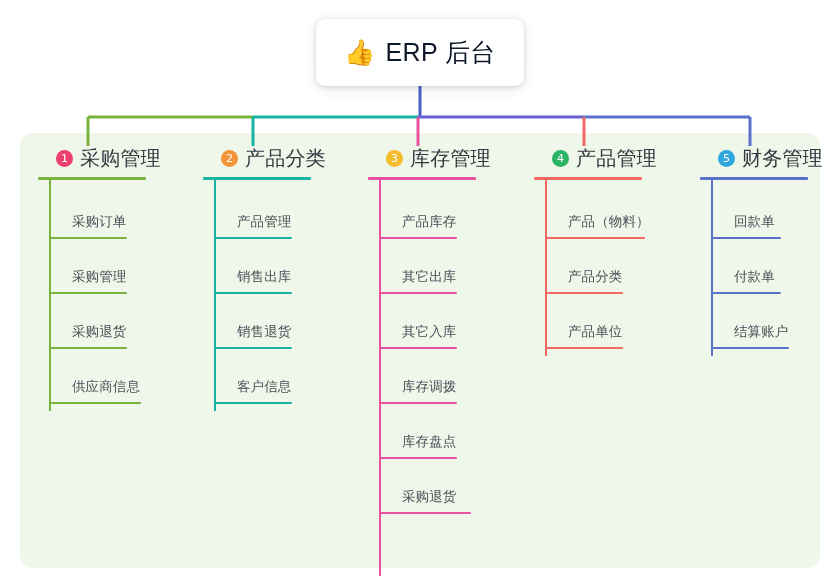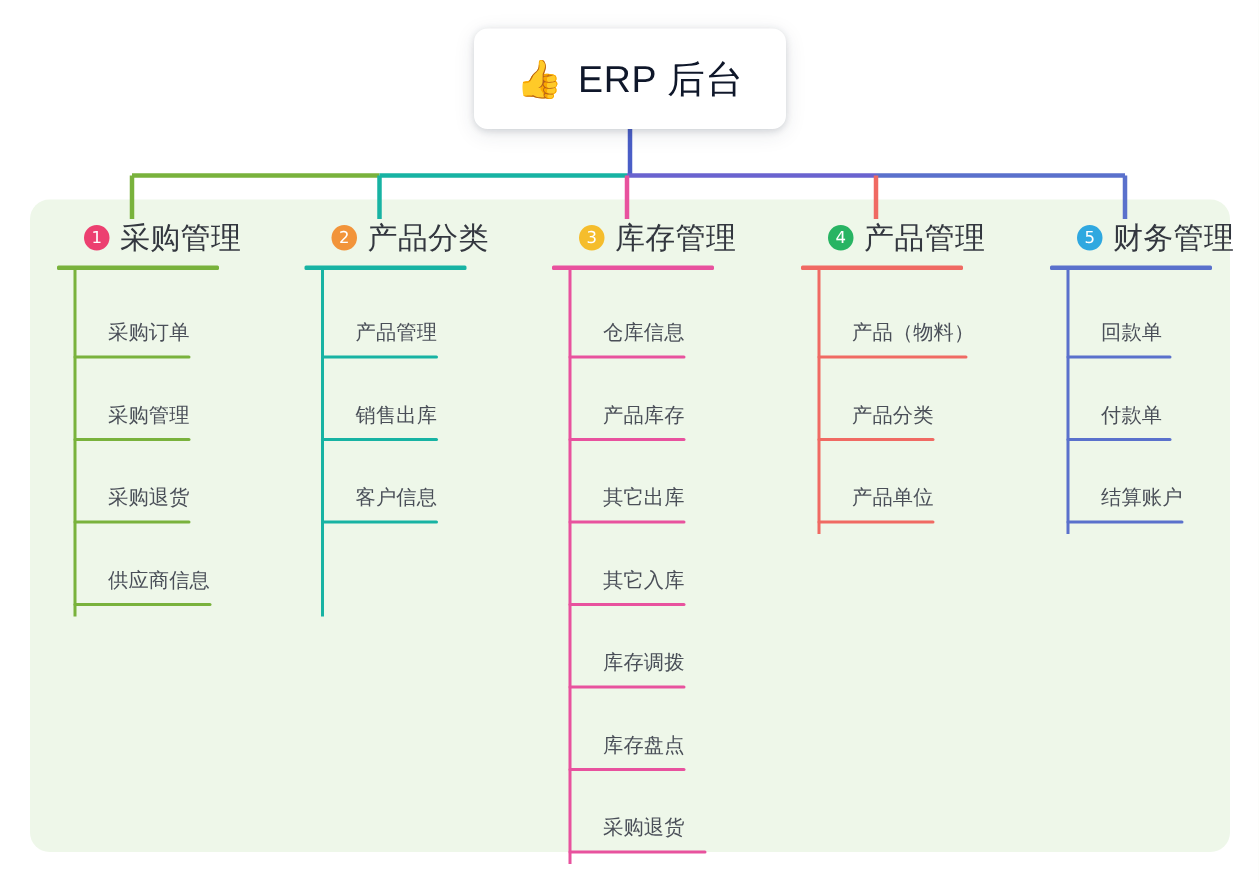--- a/index.html
+++ b/index.html
@@ -219,38 +219,38 @@
         <div class="leaves">
           <div class="leaf">
             <span class="leaf-label">产品管理</span>
             <div class="leaf-rule" style="width: 78px; background: rgb(23, 179, 163);"></div>
           </div>
           <div class="leaf">
             <span class="leaf-label">销售出库</span>
             <div class="leaf-rule" style="width: 78px; background: rgb(23, 179, 163);"></div>
           </div>
           <div class="leaf">
+            <span class="leaf-label">销售退货</span>
+            <div class="leaf-rule" style="width: 78px; background: rgb(23, 179, 163);"></div>
+          </div>
+          <div class="leaf">
             <span class="leaf-label">客户信息</span>
             <div class="leaf-rule" style="width: 78px; background: rgb(23, 179, 163);"></div>
           </div>
         </div>
       </div>
       <div class="column" style="left: 368px;">
         <div class="col-header">
           <span class="badge" style="background: rgb(245, 189, 44);">3</span>
           <span class="col-title">库存管理</span>
         </div>
         <div class="col-header-rule" style="width: 108px; background: rgb(232, 82, 158);"></div>
         <div class="col-spine" style="height: 397px; background: rgb(232, 82, 158);"></div>
         <div class="leaves">
           <div class="leaf">
-            <span class="leaf-label">仓库信息</span>
-            <div class="leaf-rule" style="width: 78px; background: rgb(232, 82, 158);"></div>
-          </div>
-          <div class="leaf">
             <span class="leaf-label">产品库存</span>
             <div class="leaf-rule" style="width: 78px; background: rgb(232, 82, 158);"></div>
           </div>
           <div class="leaf">
             <span class="leaf-label">其它出库</span>
             <div class="leaf-rule" style="width: 78px; background: rgb(232, 82, 158);"></div>
           </div>
           <div class="leaf">
             <span class="leaf-label">其它入库</span>
             <div class="leaf-rule" style="width: 78px; background: rgb(232, 82, 158);"></div>

